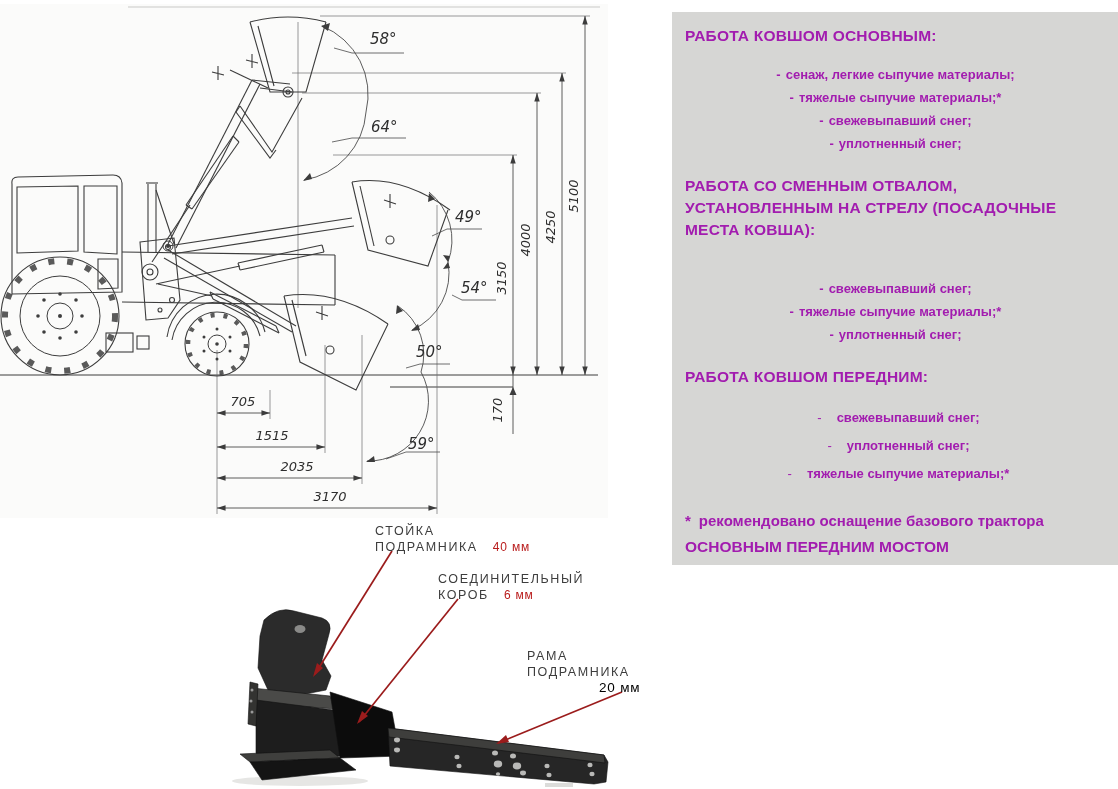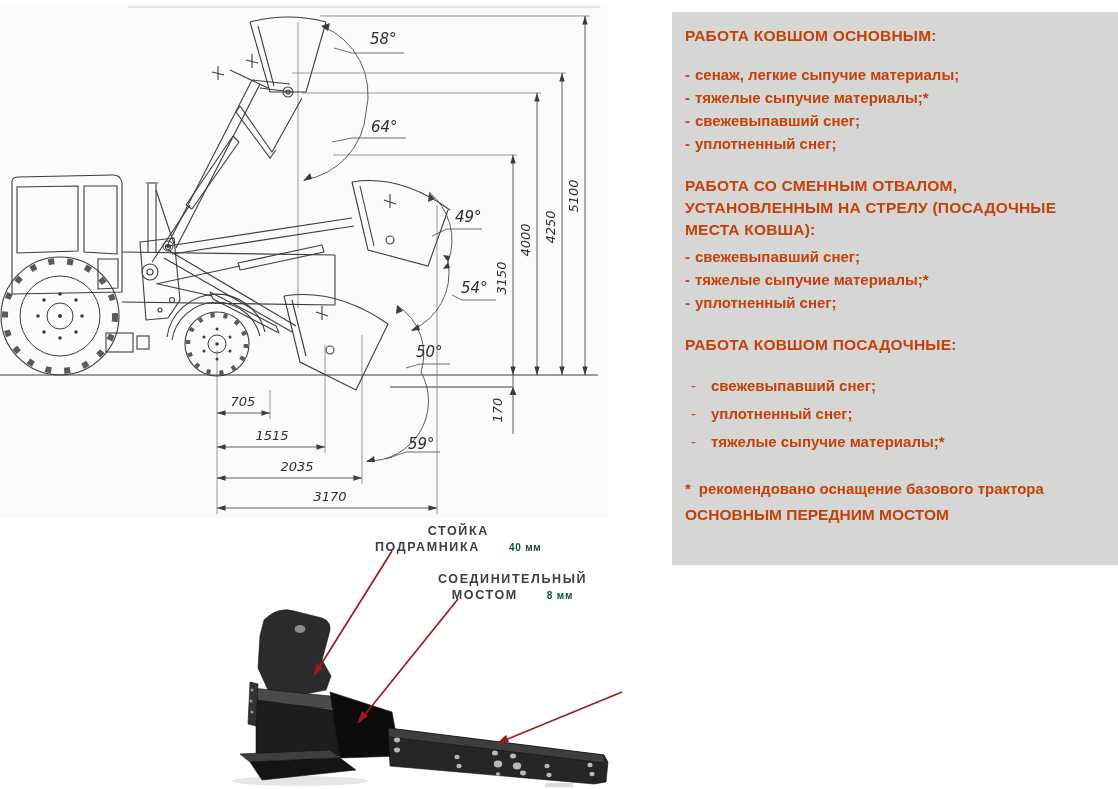--- a/index.html
+++ b/index.html
@@ -2,40 +2,40 @@
 <html><head>
 <meta charset="utf-8">
 <style>
   html,body{margin:0;padding:0;}
   body{width:1118px;height:789px;background:#ffffff;position:relative;overflow:hidden;
        font-family:"Liberation Sans",sans-serif;}
   #stage{position:absolute;inset:0;}
 
   
   .panel{position:absolute;left:672px;top:12px;width:446px;height:553px;
-         background:#d6d6d4;color:#c2410c;box-sizing:border-box;
+         background:#d6d6d4;color:#a21caf;box-sizing:border-box;
          padding:13px 12px 0 13px;font-weight:bold;}
   .panel .hd{font-size:15.5px;line-height:22px;letter-spacing:.2px;margin:0 0 16px 0;}
   .panel .items{margin:0 0 20px 0;}
-  .panel .item{font-size:15px;line-height:23px;white-space:nowrap;}
+  .panel .item{font-size:13px;line-height:23px;white-space:nowrap;text-align:center;}
   .sec3 .item{line-height:28px;}
   .dash{display:inline-block;margin-right:5px;}
   .sec3 .dash{margin-left:6px;margin-right:15px;font-weight:normal;}
   .wavy-red{text-decoration-style:wavy;
             text-decoration-color:#d24040;text-decoration-thickness:1px;text-underline-offset:3px;}
   .wavy-green{text-decoration-style:wavy;
             text-decoration-color:#3f9e52;text-decoration-thickness:1px;text-underline-offset:3px;}
   .foot{font-size:15px;line-height:26px;}
   .foot .star{margin-right:8px;}
   .foot .l2{font-size:15.5px;}
 
   
-  .plabel{position:absolute;color:#3d3d3d;font-size:12.5px;font-weight:bold;
-          letter-spacing:1.6px;line-height:16px;white-space:nowrap;text-align:center;}
-  .plabel .val{color:#14532d;font-size:10px;letter-spacing:.8px;margin-left:24px;}
+  .plabel{position:absolute;color:#3d3d3d;font-size:12.5px;font-weight:normal;
+          letter-spacing:1.6px;line-height:16px;white-space:nowrap;}
+  .plabel .val{color:#b91c1c;font-size:12px;letter-spacing:.8px;margin-left:10px;}
   .plabel .val3{color:#000;font-size:13.5px;letter-spacing:.8px;display:block;margin-left:72px;}
 
   svg text{font-family:"DejaVu Sans",sans-serif;}
   .dimtxt{font-size:13px;font-style:italic;fill:#2e2e2e;}
   .angtxt{font-size:15px;font-style:italic;fill:#2e2e2e;}
 </style>
 </head>
 <body>
 
 <div id="stage">
@@ -301,56 +301,61 @@
     </g>
   </svg>
 
   <div class="plabel" style="left:375px;top:523px">
     <span>СТОЙКА</span><br>
     <span>ПОДРАМНИКА</span>
     <span class="val">40 мм</span>
   </div>
   <div class="plabel" style="left:438px;top:571px">
     <span>СОЕДИНИТЕЛЬНЫЙ</span><br>
-    <span>МОСТОМ</span>
-    <span class="val">8 мм</span>
+    <span>КОРОБ</span>
+    <span class="val">6 мм</span>
+  </div>
+  <div class="plabel" style="left:527px;top:648px">
+    <span>РАМА</span><br>
+    <span>ПОДРАМНИКА</span>
+    <span class="val3">20 мм</span>
   </div>
 
   <div class="panel">
 
     <div class="hd">РАБОТА  КОВШОМ ОСНОВНЫМ:</div>
     <div class="items">
       <div class="item">
         <span class="dash">-</span><span>сенаж, легкие сыпучие материалы;</span>
       </div>
       <div class="item">
         <span class="dash">-</span><span class="wavy-green">тяжелые</span><span> сыпучие материалы;*</span>
       </div>
       <div class="item">
         <span class="dash">-</span><span class="wavy-red">свежевыпавший</span><span> снег;</span>
       </div>
       <div class="item">
         <span class="dash">-</span><span>уплотненный снег;</span>
       </div>
     </div>
 
-    <div class="hd" style="margin-bottom:4px">РАБОТА СО СМЕННЫМ ОТВАЛОМ, УСТАНОВЛЕННЫМ НА СТРЕЛУ (ПОСАДОЧНЫЕ МЕСТА КОВША):</div>
+    <div class="hd" style="margin-bottom:36px">РАБОТА СО СМЕННЫМ ОТВАЛОМ, УСТАНОВЛЕННЫМ НА СТРЕЛУ (ПОСАДОЧНЫЕ МЕСТА КОВША):</div>
     <div class="items">
       <div class="item">
         <span class="dash">-</span><span class="wavy-red">свежевыпавший</span><span> снег;</span>
       </div>
       <div class="item">
         <span class="dash">-</span><span>тяжелые сыпучие материалы;*</span>
       </div>
       <div class="item">
         <span class="dash">-</span><span class="wavy-green">уплотненный</span><span> снег;</span>
       </div>
     </div>
 
-    <div class="hd">РАБОТА  КОВШОМ ПОСАДОЧНЫЕ:</div>
+    <div class="hd">РАБОТА  КОВШОМ ПЕРЕДНИМ:</div>
     <div class="items sec3">
       <div class="item">
         <span class="dash">-</span><span class="wavy-red">свежевыпавший</span><span> снег;</span>
       </div>
       <div class="item">
         <span class="dash">-</span><span>уплотненный снег;</span>
       </div>
       <div class="item">
         <span class="dash">-</span><span>тяжелые сыпучие материалы;*</span>
       </div>

